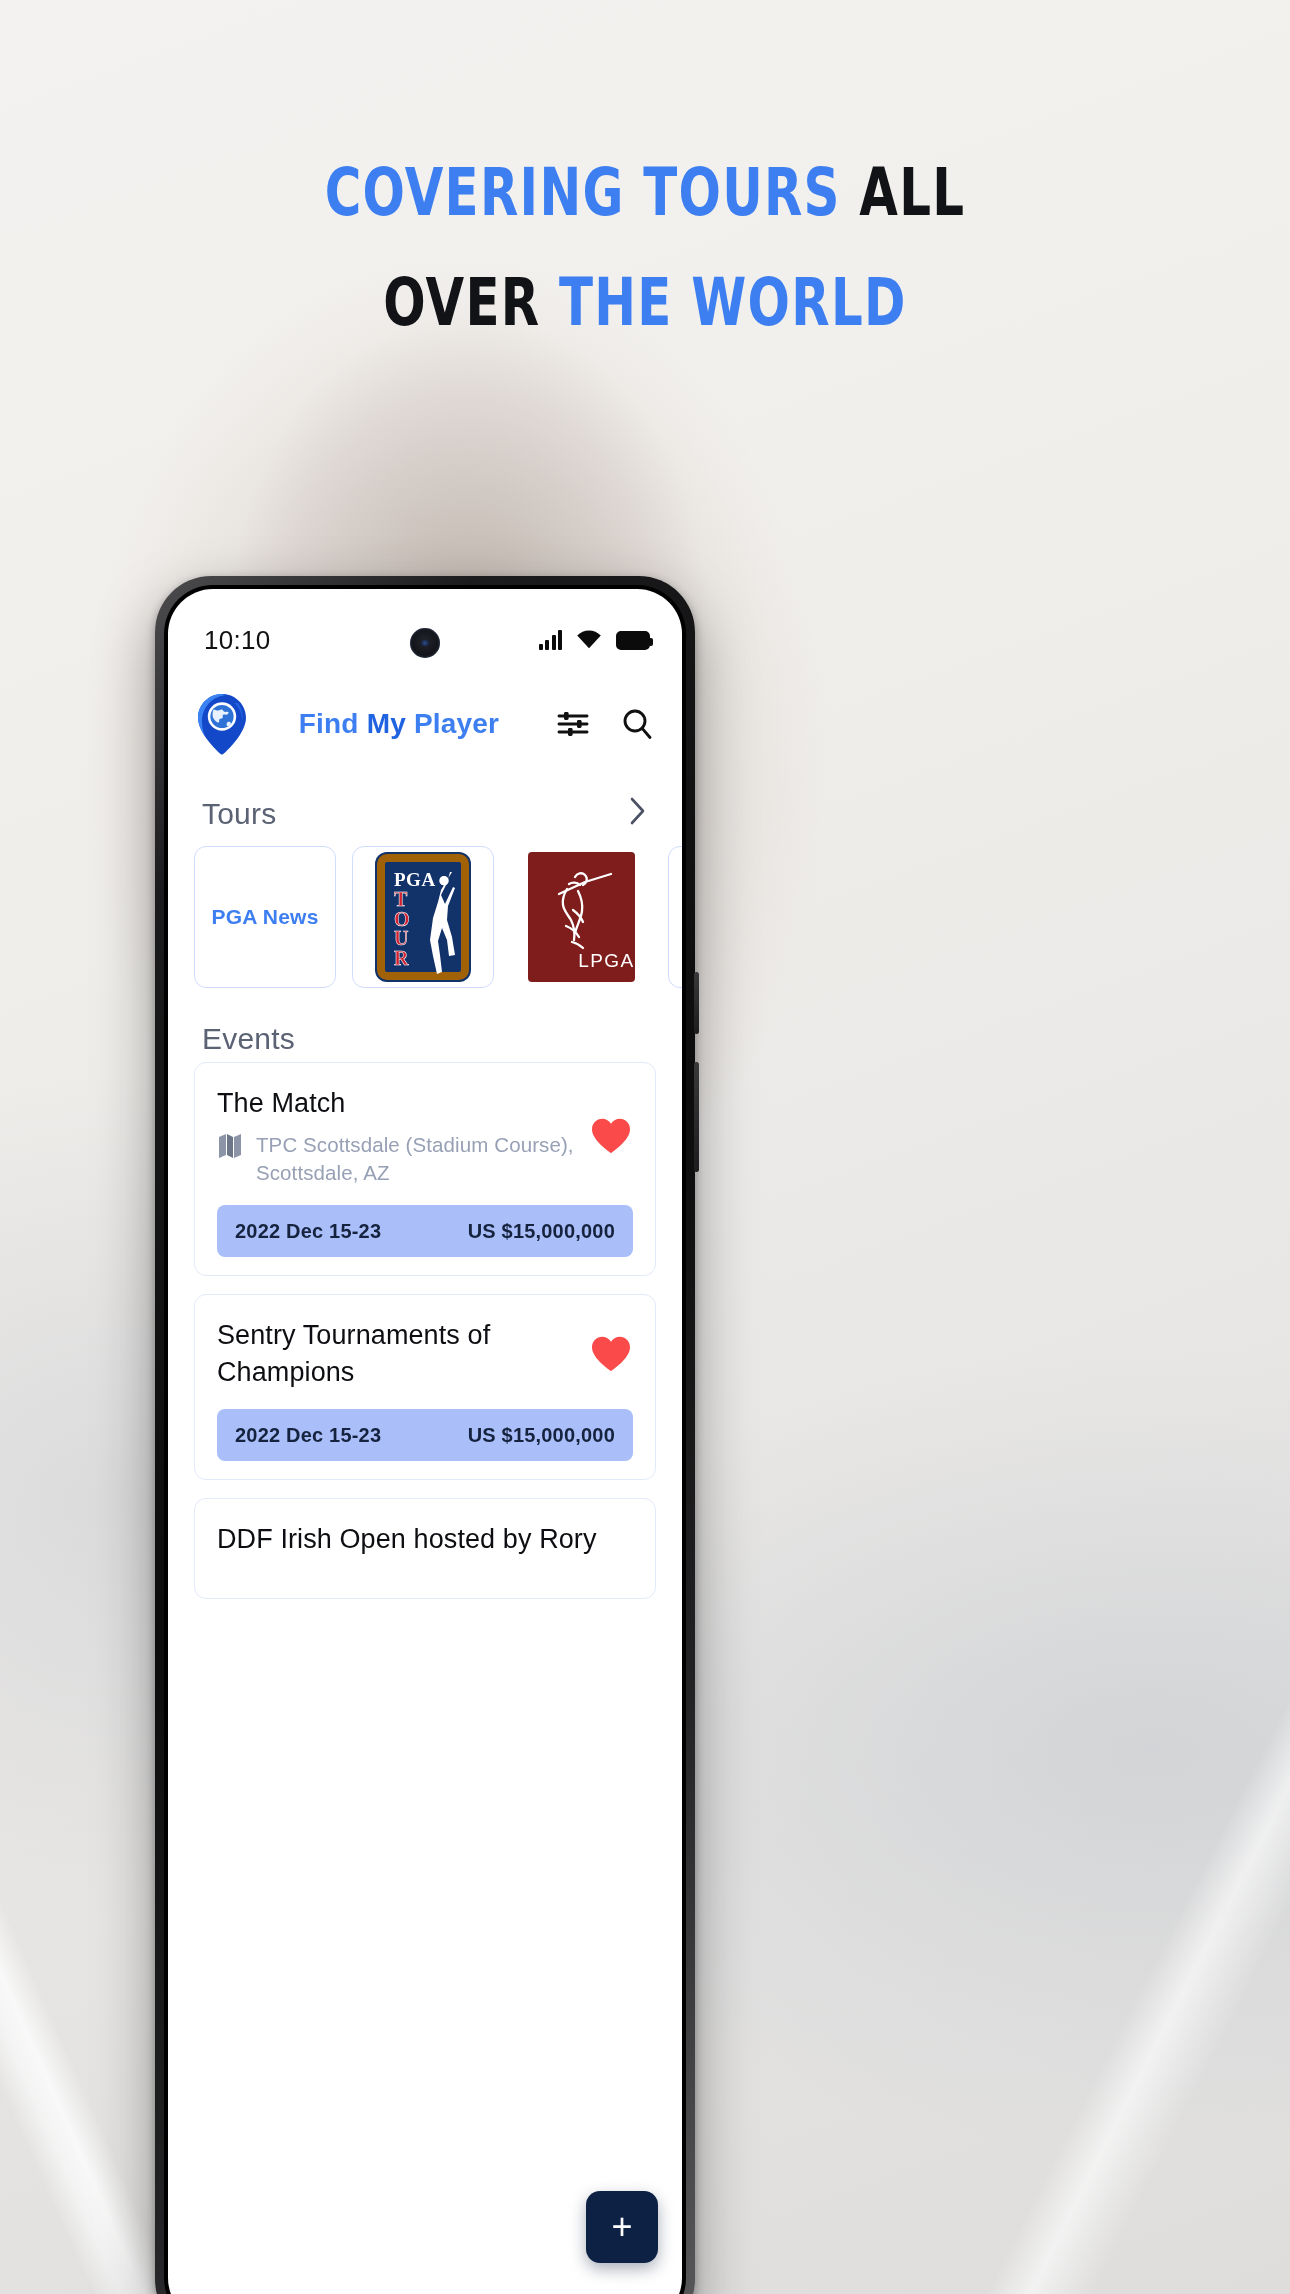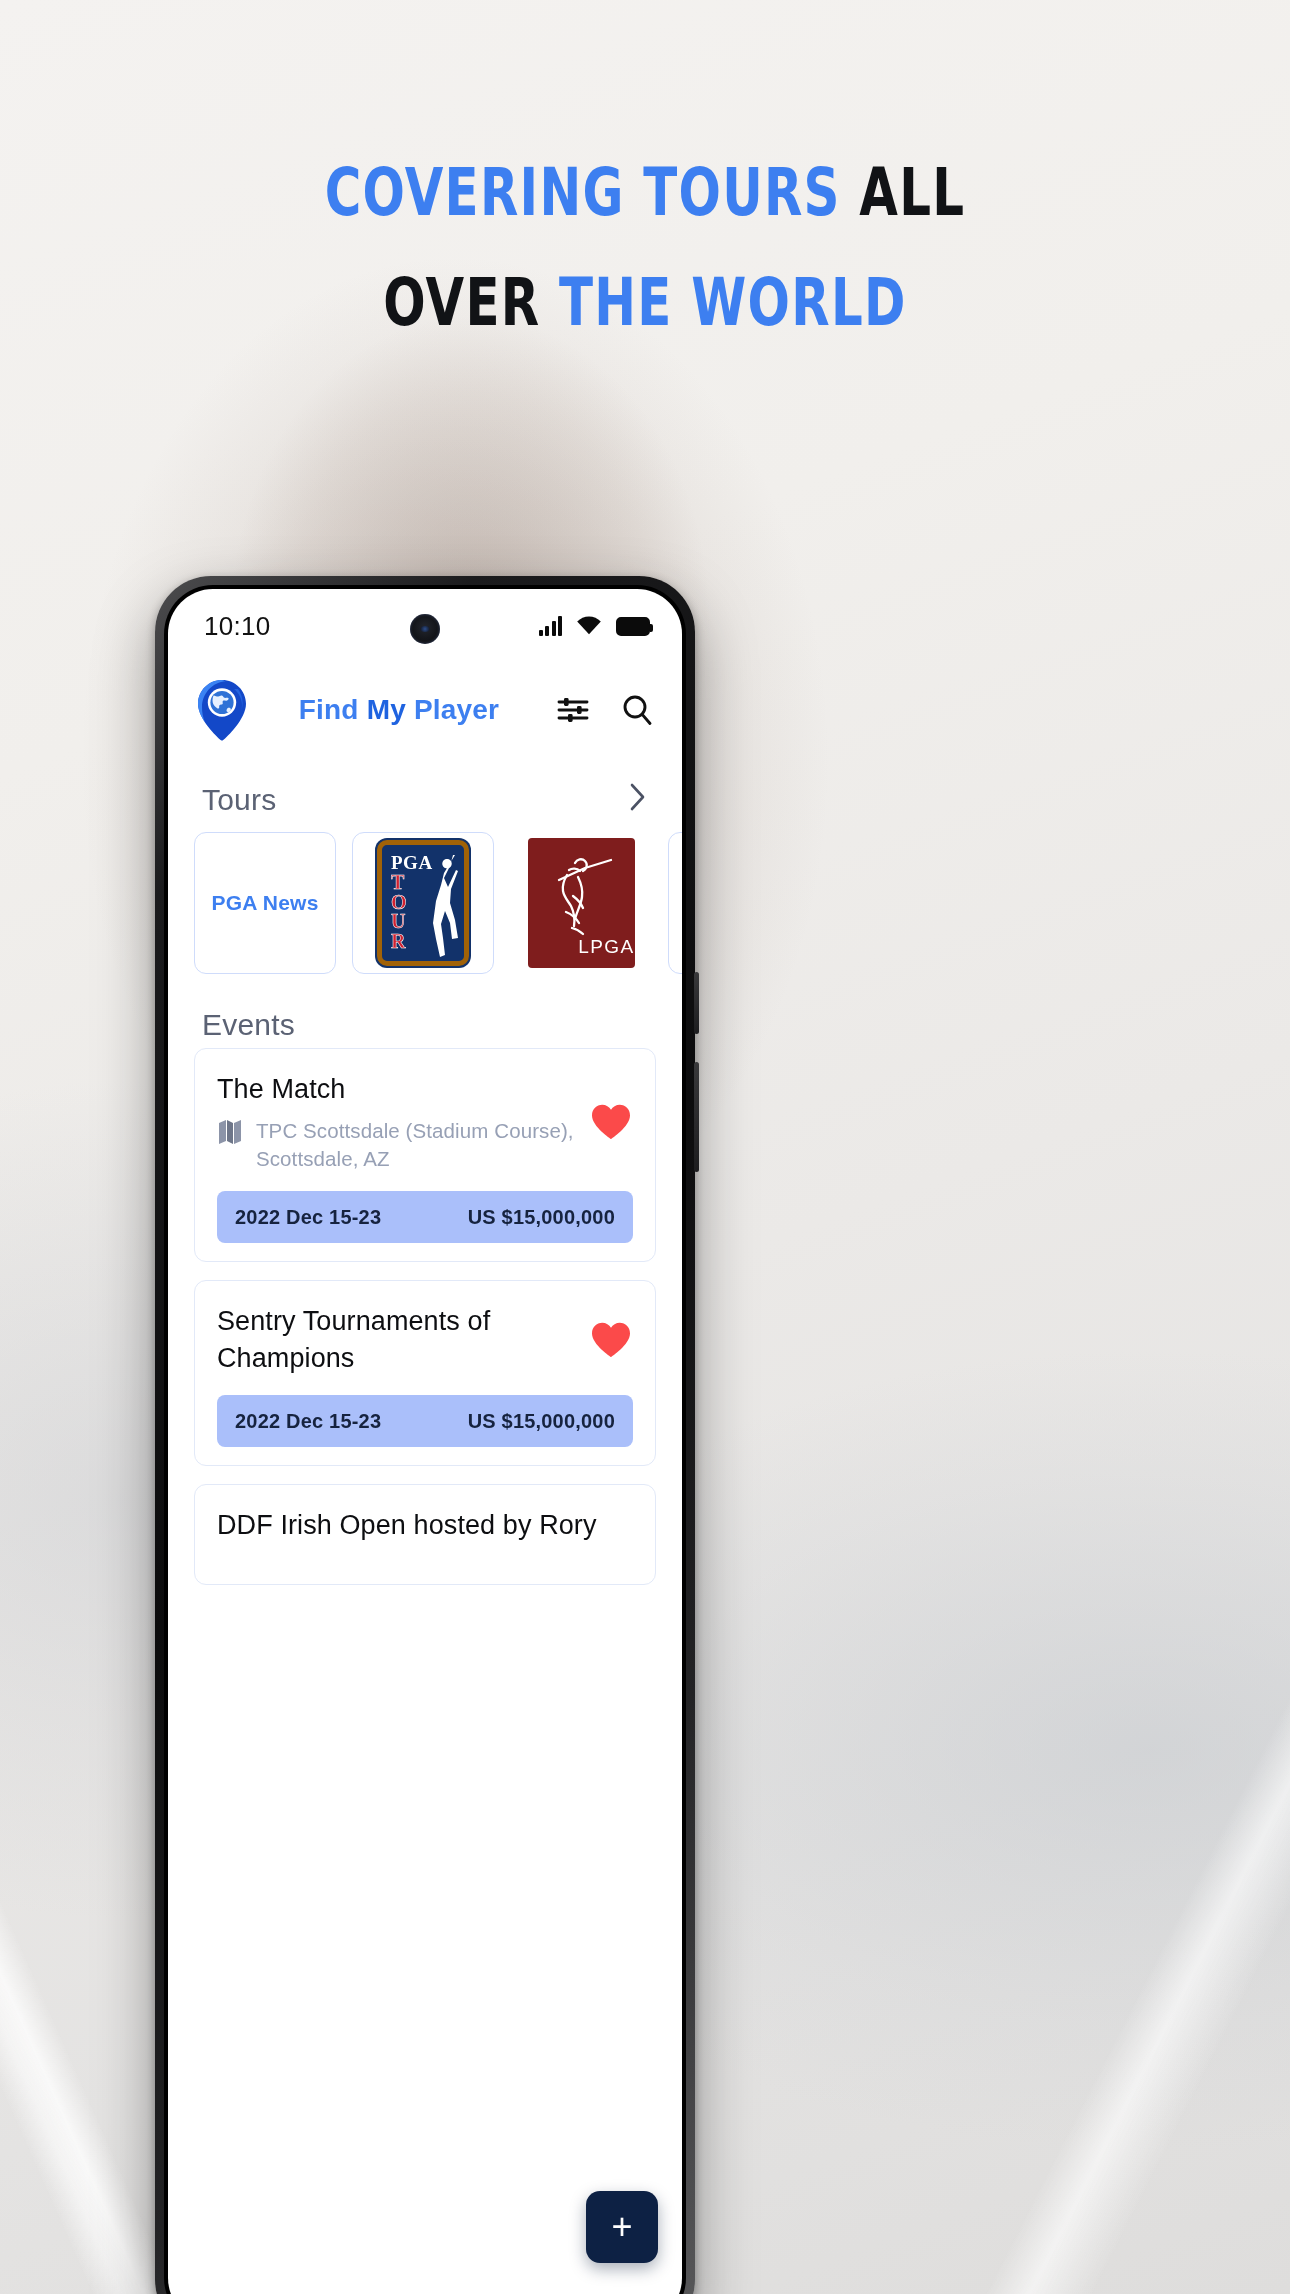--- a/index.html
+++ b/index.html
@@ -88,20 +88,21 @@
   .side-btn.b2 { top: 486px; height: 110px; }
 
   
   .statusbar {
     height: 74px;
     display: flex;
     align-items: center;
     justify-content: space-between;
     padding: 0 32px 0 36px;
     position: relative;
+    margin-top: 14px;
   }
   .clock { font-size: 26px; font-weight: 500; color: #111; letter-spacing: .3px; }
   .punch {
     position: absolute;
     left: 50%; top: 25px;
     transform: translateX(-50%);
     width: 30px; height: 30px;
     border-radius: 50%;
     background: radial-gradient(circle at 50% 45%, #23262e 0%, #15171c 48%, #0a0b0e 100%);
     box-shadow: inset 0 0 3px rgba(90,110,160,0.6);
@@ -200,21 +201,21 @@
     border: 1.6px solid #cfdcfb;
     background: #fff;
     display:flex; align-items:center; justify-content:center;
     overflow: hidden;
   }
   .tour-card.plain { font-size: 21px; color: #3d7ff0; font-weight: 700; letter-spacing:.2px;}
   .tour-card.full { border: none; padding: 0; }
 
   .pga-logo{
     width: 92px; height: 126px; border-radius: 10px;
-    background:#12326a; border:5px solid #a16207;
+    background:#12326a; border:8px solid #a16207;
     box-shadow: 0 0 0 2px #12326a;
     position: relative; display:flex; flex-direction:column; align-items:flex-start;
     padding: 9px 0 0 9px;
   }
   .pga-word{ color:#fff; font-family:"Liberation Serif",serif; font-weight:700; font-size:19px; line-height:17px; letter-spacing:.5px;}
   .tour-stack{ display:flex; flex-direction:column; margin-top:2px; }
   .tour-stack span{
     color:#d0202f; font-family:"Liberation Serif",serif; font-weight:700;
     font-size:20px; line-height:19.5px; letter-spacing:.5px;
     -webkit-text-stroke: .5px #fff;

